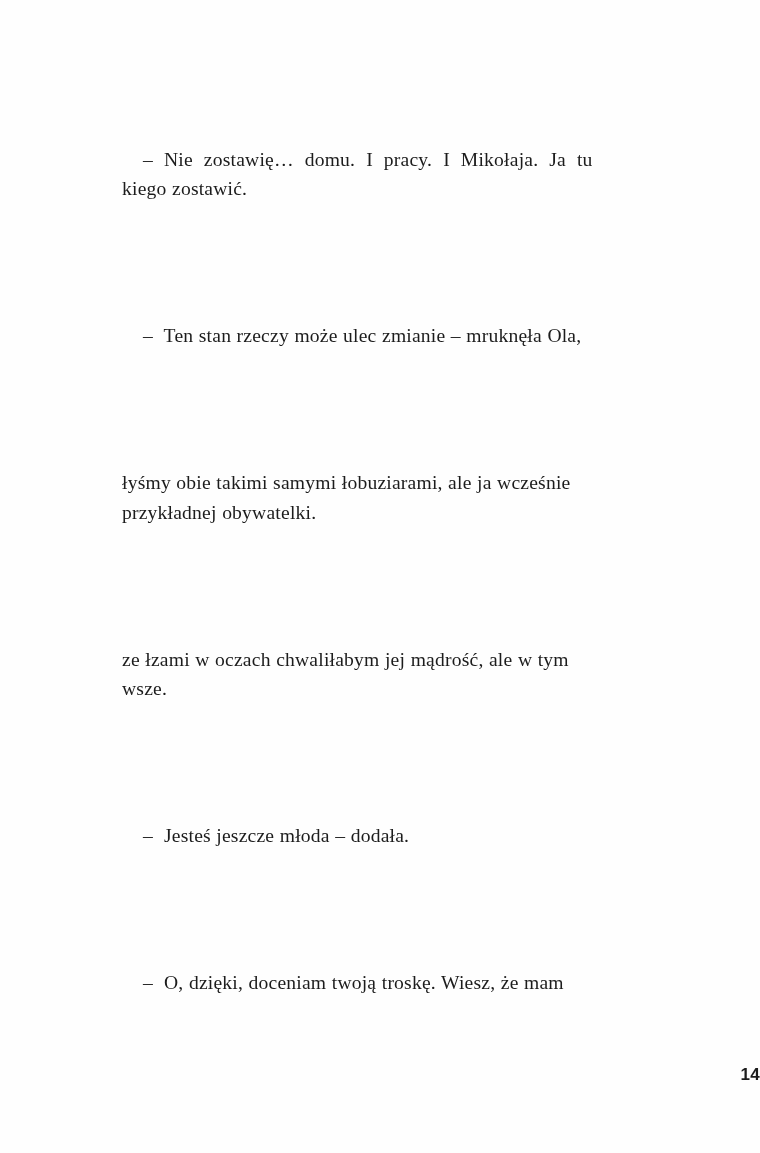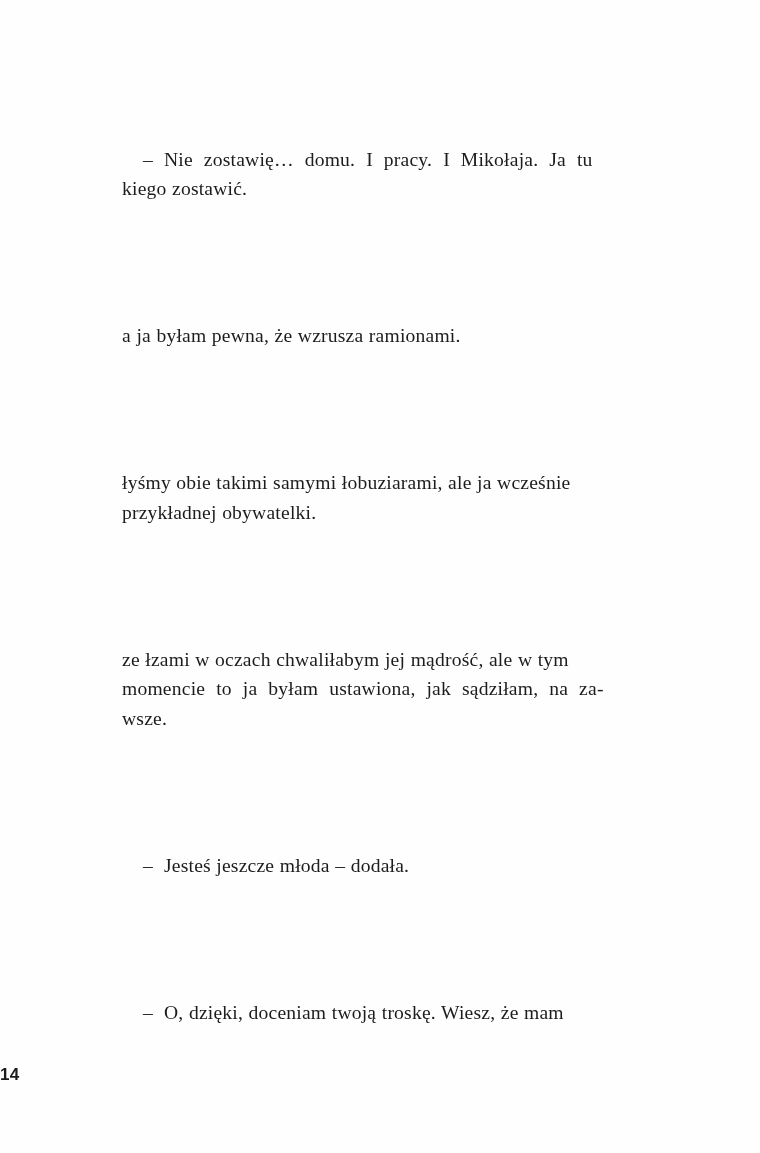--- a/index.html
+++ b/index.html
@@ -46,49 +46,49 @@
   .indent {
     display: inline-block;
     width: 21px;
   }
 
   .folio {
     position: absolute;
     left: 0;
     top: 1065px;
     width: 760px;
-    text-align: left;
+    text-align: right;
     font-family: "Liberation Sans", "DejaVu Sans", sans-serif;
     font-weight: bold;
     font-size: 17px;
     color: #1c1c1c;
     letter-spacing: 0.02em;
   }
 </style>
 </head>
 <body>
 
 <div class="page">
 
   <div class="text-block">
 
     <p class="para">
       <span class="line"><span class="indent"></span><span>–  Nie  zostawię…  domu.  I  pracy.  I  Mikołaja.  Ja  tu</span></span><span class="line">kiego zostawić.</span>
     </p>
 
     <p class="para">
-      <span class="line">a ja byłam pewna, że wzrusza ramionami.</span>
+      <span class="line"><span class="indent"></span><span>–  Ten stan rzeczy może ulec zmianie – mruknęła Ola,</span></span>
     </p>
 
     <p class="para">
       <span class="line">łyśmy obie takimi samymi łobuziarami, ale ja wcześnie</span><span class="line">przykładnej obywatelki.</span>
     </p>
 
     <p class="para">
-      <span class="line">ze łzami w oczach chwaliłabym jej mądrość, ale w tym</span><span class="line">momencie  to  ja  byłam  ustawiona,  jak  sądziłam,  na  za-</span><span class="line">wsze.</span>
+      <span class="line">ze łzami w oczach chwaliłabym jej mądrość, ale w tym</span><span class="line">wsze.</span>
     </p>
 
     <p class="para">
       <span class="line"><span class="indent"></span><span>–  Jesteś jeszcze młoda – dodała.</span></span>
     </p>
 
     <p class="para">
       <span class="line"><span class="indent"></span><span>–  O, dzięki, doceniam twoją troskę. Wiesz, że mam</span></span>
     </p>
 

